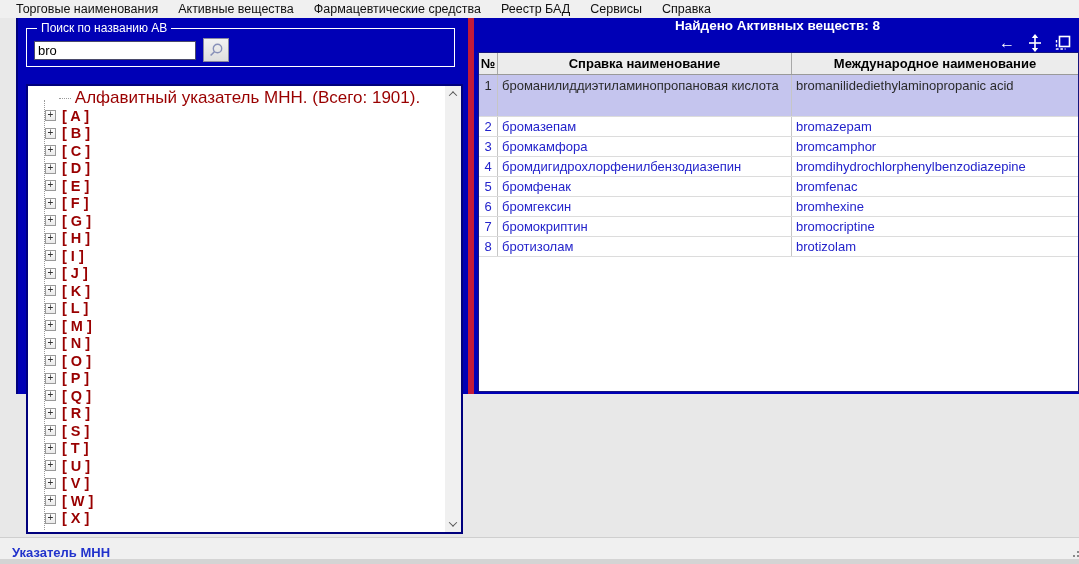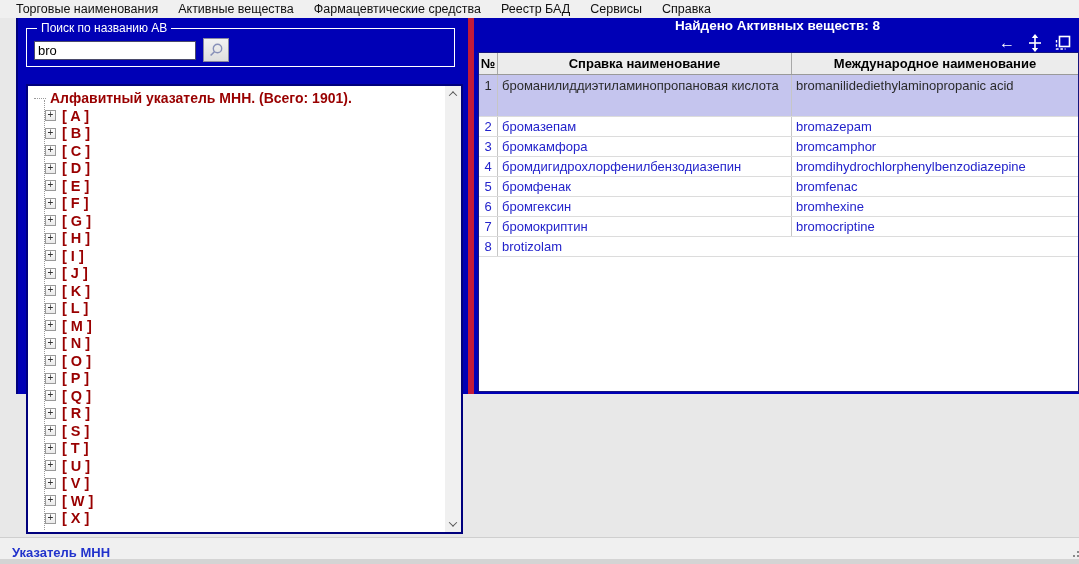--- a/index.html
+++ b/index.html
@@ -74,21 +74,21 @@
   .tree-list{
     position:absolute;left:0;top:0;right:16px;bottom:0;
     padding:3px 0 0 6px;overflow:hidden;
   }
   .tree-list::before{
     content:"";position:absolute;left:16px;top:14px;bottom:2px;width:0;
     border-left:1px dotted #9a9a9a;
   }
   .tree-root{
     display:flex;align-items:center;height:18px;
-    color:var(--maroon);font-weight:bold;font-size:14px;white-space:nowrap;
+    color:var(--maroon);font-weight:normal;font-size:17px;white-space:nowrap;justify-content:center;
   }
   .tree-root .stub{width:12px;border-top:1px dotted #9a9a9a;margin-right:4px;}
   .tree-item{
     display:flex;align-items:center;height:17.5px;position:relative;
     color:var(--maroon);font-weight:bold;font-size:14.5px;cursor:default;
   }
   .expand-box{
     width:11px;height:11px;margin-left:11px;margin-right:6px;flex:none;
     border:1px solid #9a9a9a;background:linear-gradient(#ffffff,#eaeaea);
     font-size:10px;line-height:8px;text-align:center;color:#333;
@@ -349,20 +349,21 @@
         <span class="cell">бромгексин</span>
         <span class="cell">bromhexine</span>
       </div>
       <div class="trow">
         <span class="cell num">7</span>
         <span class="cell">бромокриптин</span>
         <span class="cell">bromocriptine</span>
       </div>
       <div class="trow">
         <span class="cell num">8</span>
+        <span class="cell">бротизолам</span>
         <span class="cell">brotizolam</span>
       </div>
     </div>
   </div>
 
   <div class="edge-right"></div>
 </div>
 
 <div class="statusbar">
   <span>Указатель МНН</span>

